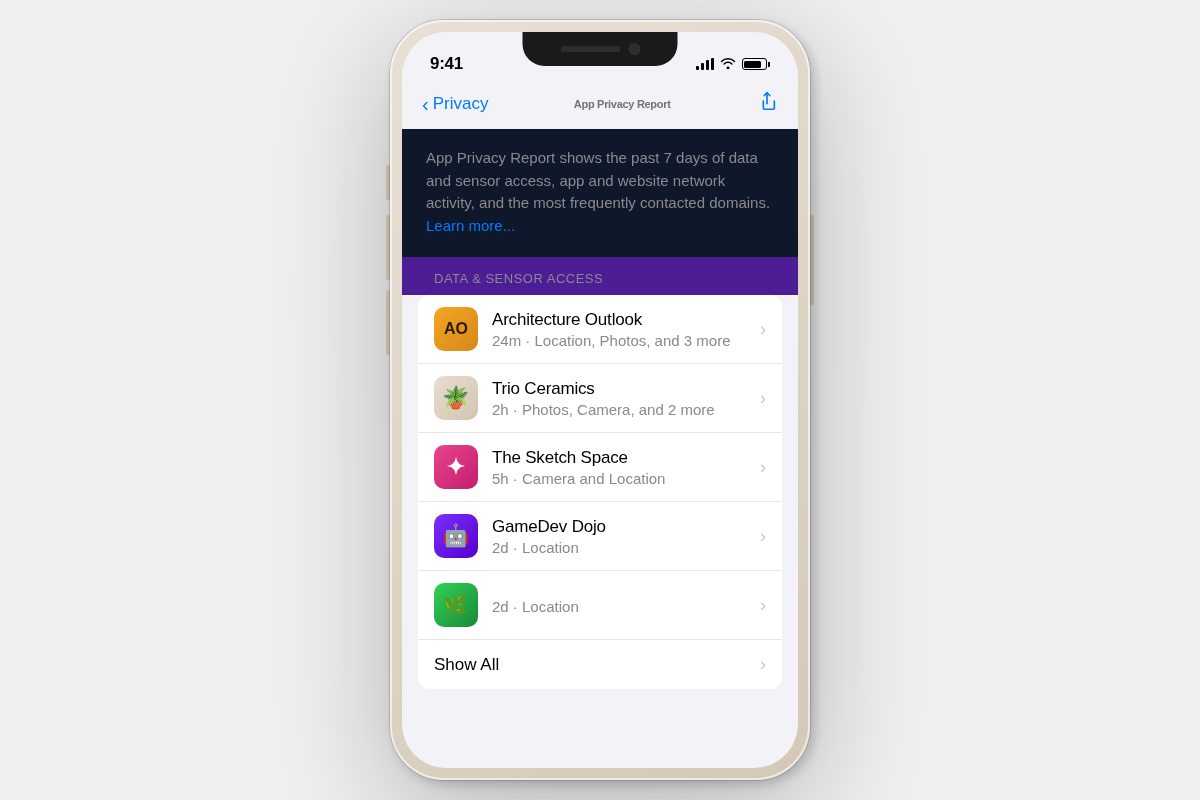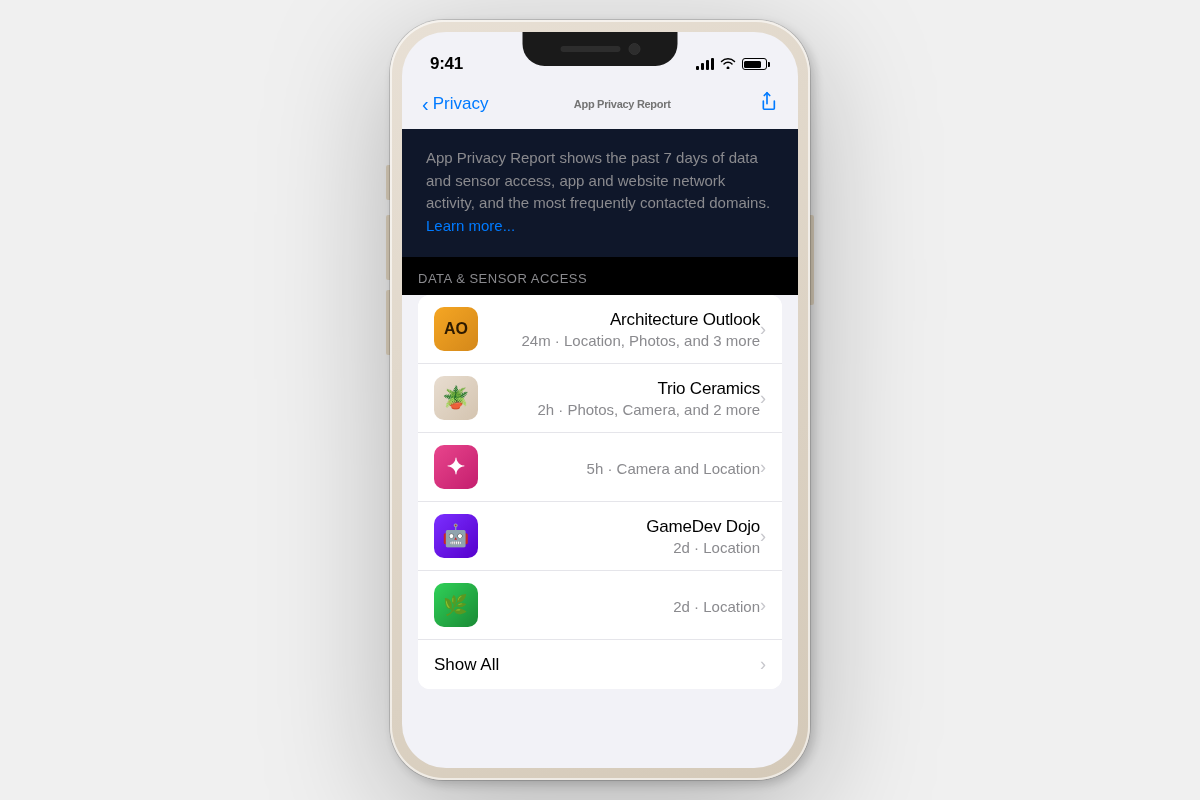--- a/index.html
+++ b/index.html
@@ -256,22 +256,22 @@
     }
 
     .info-link {
       color: #007AFF;
       text-decoration: none;
       font-size: 15px;
     }
 
     
     .section-header {
-      padding: 12px 16px 8px;
-      background: #000000;
+      padding: 12px 32px 8px;
+      background: #4c1d95;
     }
 
     .section-header-text {
       font-size: 13px;
       font-weight: 500;
       color: #8a8a8e;
       letter-spacing: 0.5px;
       text-transform: uppercase;
     }
 
@@ -284,21 +284,20 @@
     }
 
     .list-item {
       display: flex;
       align-items: center;
       padding: 12px 16px;
       border-bottom: 0.5px solid #e5e5ea;
       background: #fff;
       cursor: pointer;
       position: relative;
-      text-align: right;
     }
 
     .list-item:last-child {
       border-bottom: none;
     }
 
     .app-icon {
       width: 44px;
       height: 44px;
       border-radius: 10px;
@@ -483,20 +482,21 @@
               <div class="item-detail">2h · Photos, Camera, and 2 more</div>
             </div>
             <span class="item-chevron">›</span>
           </div>
 
           <div class="list-item">
             <div class="app-icon app-icon-sketch">
               <span style="font-size:22px;color:#fff;">✦</span>
             </div>
             <div class="item-content">
+              <div class="item-name">The Sketch Space</div>
               <div class="item-detail">5h · Camera and Location</div>
             </div>
             <span class="item-chevron">›</span>
           </div>
 
           <div class="list-item">
             <div class="app-icon app-icon-gamedev">
               <span class="gamedev-robot">🤖</span>
             </div>
             <div class="item-content">

